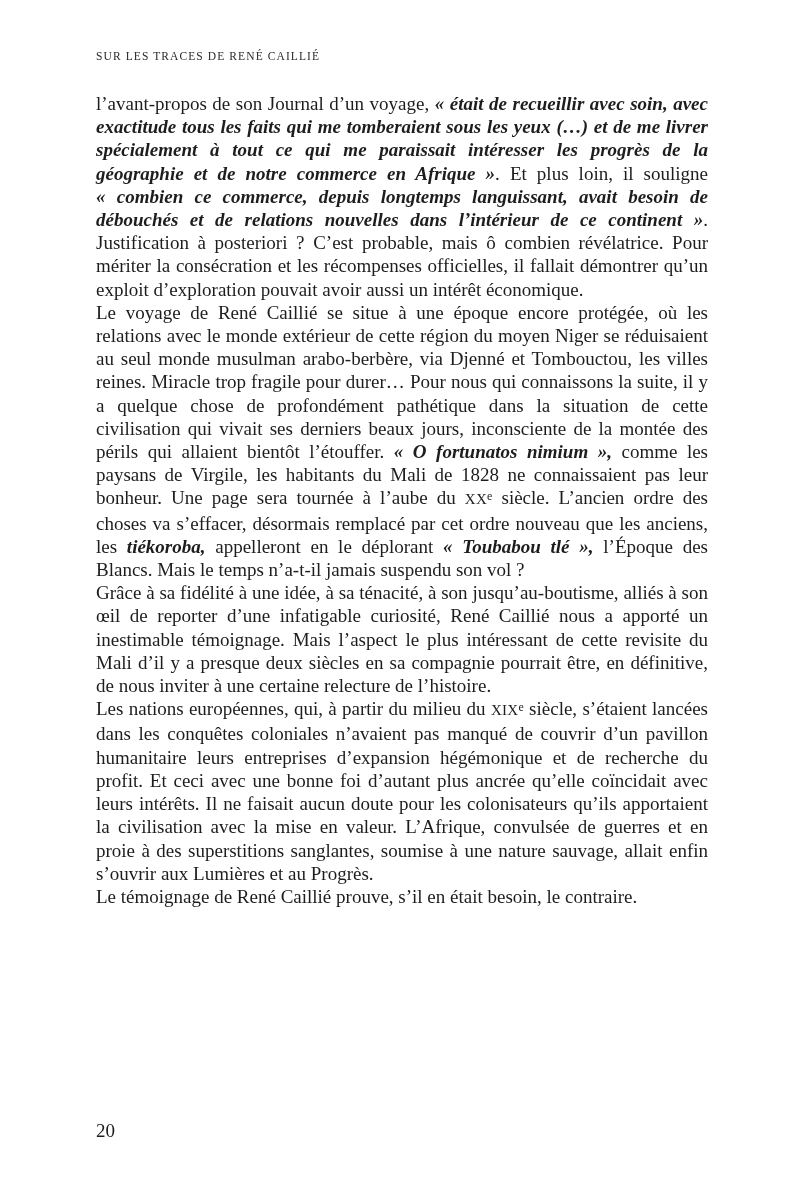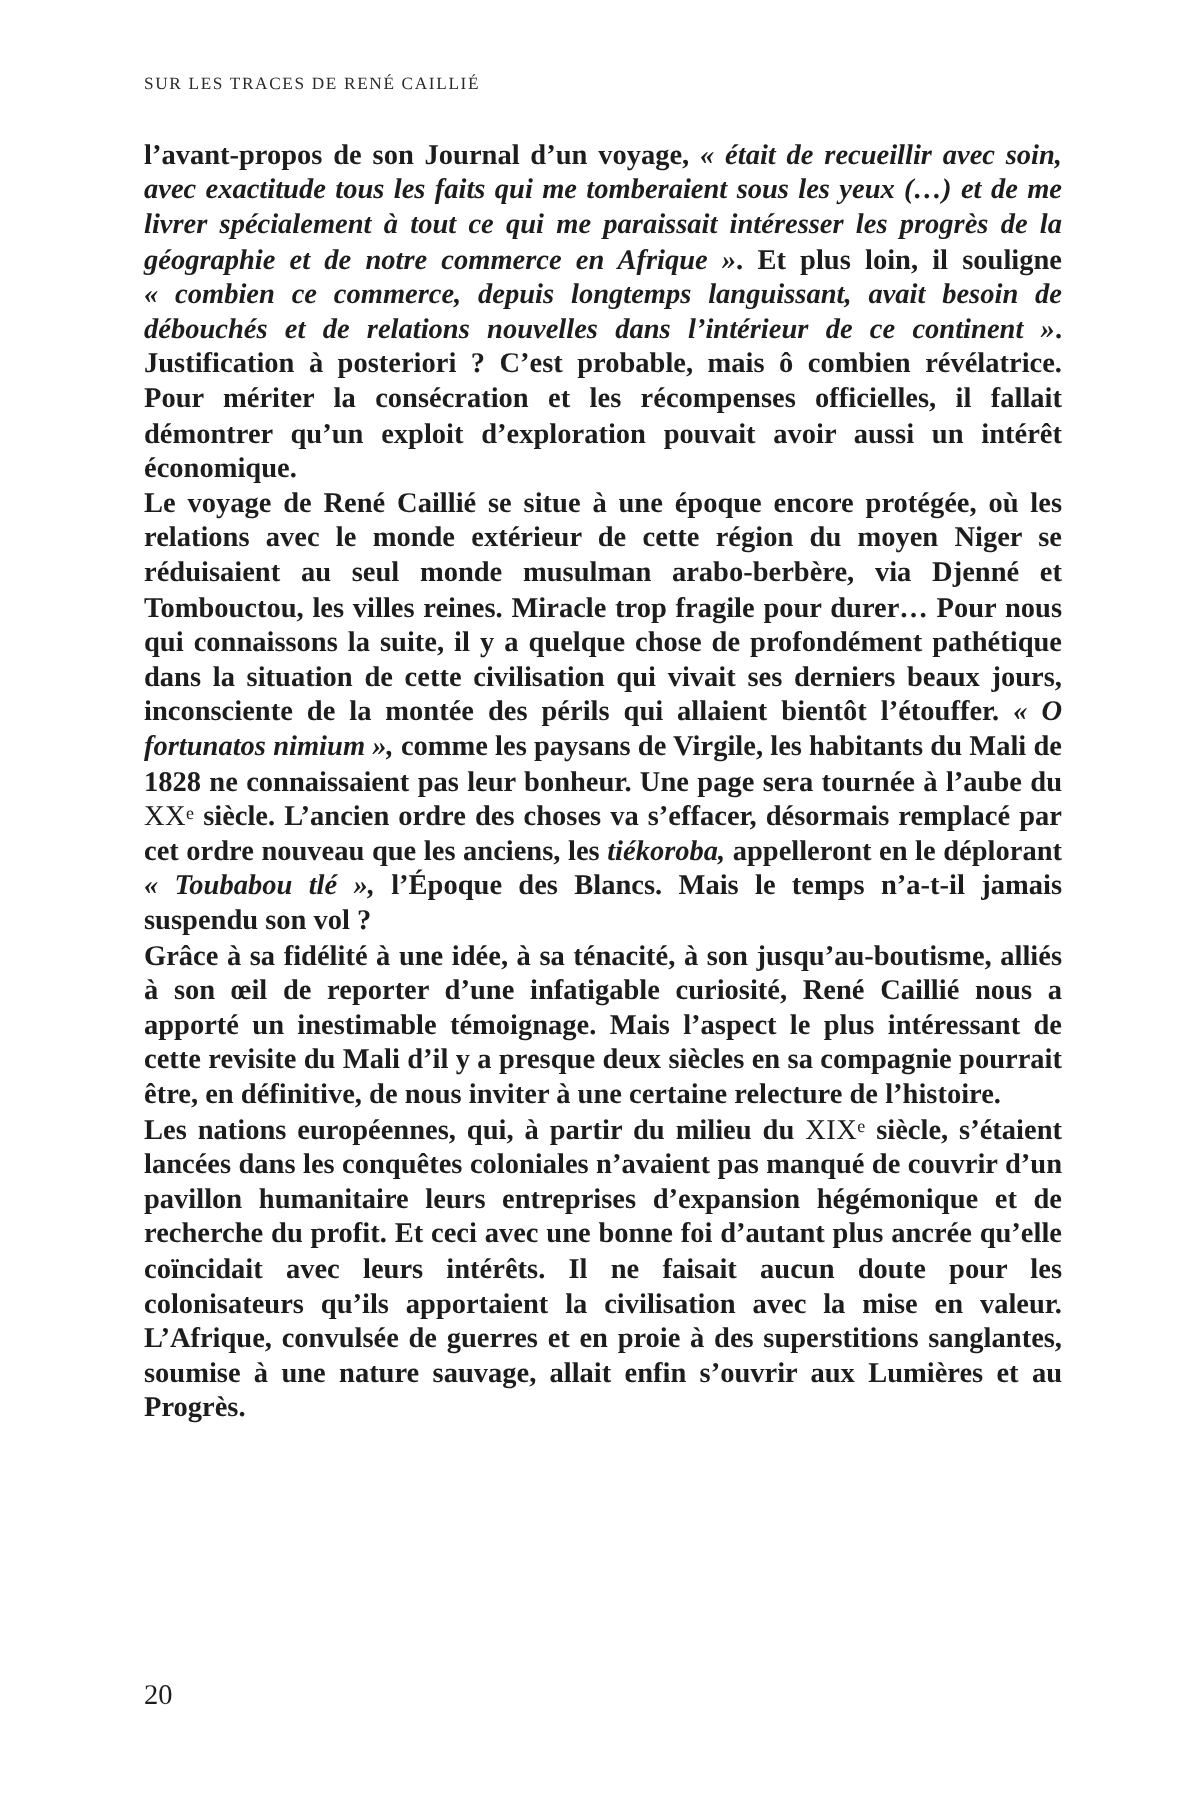--- a/index.html
+++ b/index.html
@@ -37,23 +37,23 @@
     font-size: 19px;
     line-height: 23.2px;
     text-align: justify;
     text-justify: inter-word;
   }
   .para {
     margin: 0;
     padding: 0;
     text-align: justify;
   }
-  .run-n { font-style: normal; font-weight: bold; }
+  .run-n { font-style: normal; font-weight: normal; }
   .run-bi { font-style: italic; font-weight: 700; font-family: Liberation Serif, serif; }
-  .run-sc { font-size: 19px; letter-spacing: 0.3px; margin-top: 46px; }
+  .run-sc { font-size: 15px; letter-spacing: 0.3px; margin-top: 46px; }
   .run-sup {
     font-size: 12px;
     vertical-align: 0.35em;
     line-height: 0;
   }
   .page-number {
     position: absolute;
     left: 96px;
     top: 1120px;
     font-size: 19px;
@@ -64,16 +64,17 @@
 <body>
 
 <div class="page">
   <div class="running-header">SUR LES TRACES DE RENÉ CAILLIÉ</div>
 
   <div class="body-text">
       <p class="para"><span class="run-n">l’avant-propos de son Journal d’un voyage, </span><span class="run-bi">«&nbsp;était de recueillir avec soin, avec exactitude tous les faits qui me tomberaient sous les yeux (…) et de me livrer spécialement à tout ce qui me paraissait intéresser les progrès de la géographie et de notre commerce en Afrique&nbsp;»</span><span class="run-n">. Et plus loin, il souligne </span><span class="run-bi">«&nbsp;combien ce commerce, depuis longtemps languissant, avait besoin de débouchés et de relations nouvelles dans l’intérieur de ce continent&nbsp;»</span><span class="run-n">. Justification à posteriori&nbsp;? C’est probable, mais ô combien révélatrice. Pour mériter la consécration et les récompenses officielles, il fallait démontrer qu’un exploit d’exploration pouvait avoir aussi un intérêt économique.</span></p>
       <p class="para"><span class="run-n">Le voyage de René Caillié se situe à une époque encore protégée, où les relations avec le monde extérieur de cette région du moyen Niger se réduisaient au seul monde musulman arabo-berbère, via Djenné et Tombouctou, les villes reines. Miracle trop fragile pour durer… Pour nous qui connaissons la suite, il y a quelque chose de profondément pathétique dans la situation de cette civilisation qui vivait ses derniers beaux jours, inconsciente de la montée des périls qui allaient bientôt l’étouffer. </span><span class="run-bi">«&nbsp;O fortunatos nimium&nbsp;»,</span><span class="run-n"> comme les paysans de Virgile, les habitants du Mali de 1828 ne connaissaient pas leur bonheur. Une page sera tournée à l’aube du </span><span class="run-sc">XX</span><span class="run-sup">e</span><span class="run-n"> siècle. L’ancien ordre des choses va s’effacer, désormais remplacé par cet ordre nouveau que les anciens, les </span><span class="run-bi">tiékoroba,</span><span class="run-n"> appelleront en le déplorant </span><span class="run-bi">«&nbsp;Toubabou tlé&nbsp;»,</span><span class="run-n"> l’Époque des Blancs. Mais le temps n’a-t-il jamais suspendu son vol&nbsp;?</span></p>
       <p class="para"><span class="run-n">Grâce à sa fidélité à une idée, à sa ténacité, à son jusqu’au-boutisme, alliés à son œil de reporter d’une infatigable curiosité, René Caillié nous a apporté un inestimable témoignage. Mais l’aspect le plus intéressant de cette revisite du Mali d’il y a presque deux siècles en sa compagnie pourrait être, en définitive, de nous inviter à une certaine relecture de l’histoire.</span></p>
       <p class="para"><span class="run-n">Les nations européennes, qui, à partir du milieu du </span><span class="run-sc">XIX</span><span class="run-sup">e</span><span class="run-n"> siècle, s’étaient lancées dans les conquêtes coloniales n’avaient pas manqué de couvrir d’un pavillon humanitaire leurs entreprises d’expansion hégémonique et de recherche du profit. Et ceci avec une bonne foi d’autant plus ancrée qu’elle coïncidait avec leurs intérêts. Il ne faisait aucun doute pour les colonisateurs qu’ils apportaient la civilisation avec la mise en valeur. L’Afrique, convulsée de guerres et en proie à des superstitions sanglantes, soumise à une nature sauvage, allait enfin s’ouvrir aux Lumières et au Progrès.</span></p>
+      <p class="para"><span class="run-n">Le témoignage de René Caillié prouve, s’il en était besoin, le contraire.</span></p>
     </div>
 
   <div class="page-number">20</div>
 </div>
 
 </body></html>

